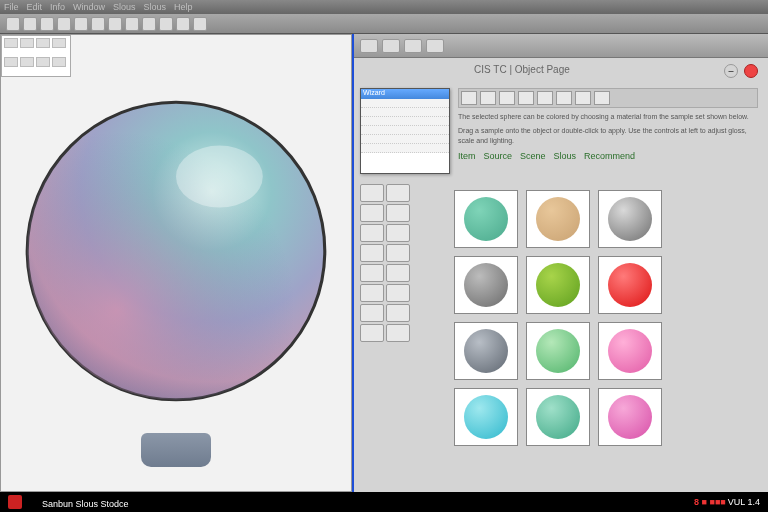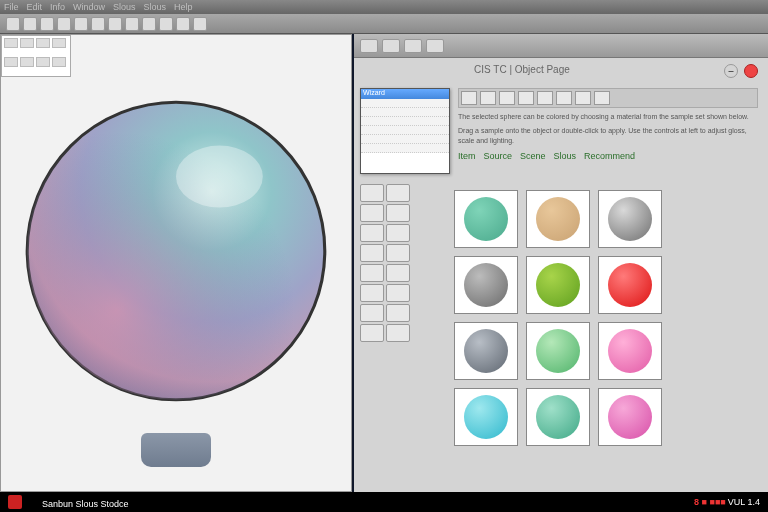--- a/index.html
+++ b/index.html
@@ -9,21 +9,21 @@
 .toolbar{height:20px;background:linear-gradient(#a8a8a8,#8a8a8a);border-bottom:1px solid #555;display:flex;align-items:center;gap:3px;padding:0 6px;}
 .tb-icon{width:14px;height:14px;background:#ddd;border:1px solid #999;border-radius:2px;}
 .main{display:flex;height:458px;}
 .left-panel{width:352px;background:#f2f2f2;border:1px solid #999;position:relative;}
 .thumbs{position:absolute;top:0;left:0;width:70px;height:42px;background:#fff;border:1px solid #aaa;display:flex;flex-wrap:wrap;gap:2px;padding:2px;}
 .thumbs div{width:14px;height:10px;background:#ddd;border:1px solid #bbb;}
 .sphere-area{position:absolute;top:4px;left:0;right:0;bottom:0;display:flex;align-items:center;justify-content:center;}
 .sphere{width:310px;height:310px;position:relative;top:-14px;}
 .sphere svg{width:100%;height:100%;}
 .stand{position:absolute;bottom:24px;left:50%;transform:translateX(-50%);width:70px;height:34px;background:linear-gradient(#8b97a8,#6f7c8f);border-radius:6px 6px 10px 10px;}
-.right-panel{flex:1;background:#d4d4d4;border-left:2px solid #0f172a;position:relative;}
+.right-panel{flex:1;background:#d4d4d4;border-left:2px solid #1d4ed8;position:relative;}
 .rp-top{height:24px;background:linear-gradient(#bbb,#999);border-bottom:1px solid #777;display:flex;align-items:center;padding:0 6px;gap:4px;}
 .rp-top .tb-icon{width:18px;height:14px;}
 .rp-title{position:absolute;top:30px;left:120px;color:#666;font-size:10px;}
 .rp-tabs{position:absolute;top:30px;right:10px;display:flex;gap:6px;align-items:center;}
 .rp-tabs .circ{width:14px;height:14px;border:1px solid #999;border-radius:50%;display:flex;align-items:center;justify-content:center;}
 .mini-win{position:absolute;top:54px;left:6px;width:90px;height:86px;background:#fff;border:1px solid #555;box-shadow:1px 1px 3px rgba(0,0,0,.3);}
 .mini-win .hdr{height:10px;background:linear-gradient(#6af,#48d);font-size:7px;color:#fff;padding-left:2px;}
 .mini-win .row{height:9px;border-bottom:1px dotted #ccc;background:#f4f4f4;font-size:6px;color:#444;padding-left:2px;}
 .props{position:absolute;top:54px;left:104px;right:10px;}
 .prop-icons{display:flex;gap:3px;margin-bottom:4px;background:#c8c8c8;border:1px solid #aaa;padding:2px;}

